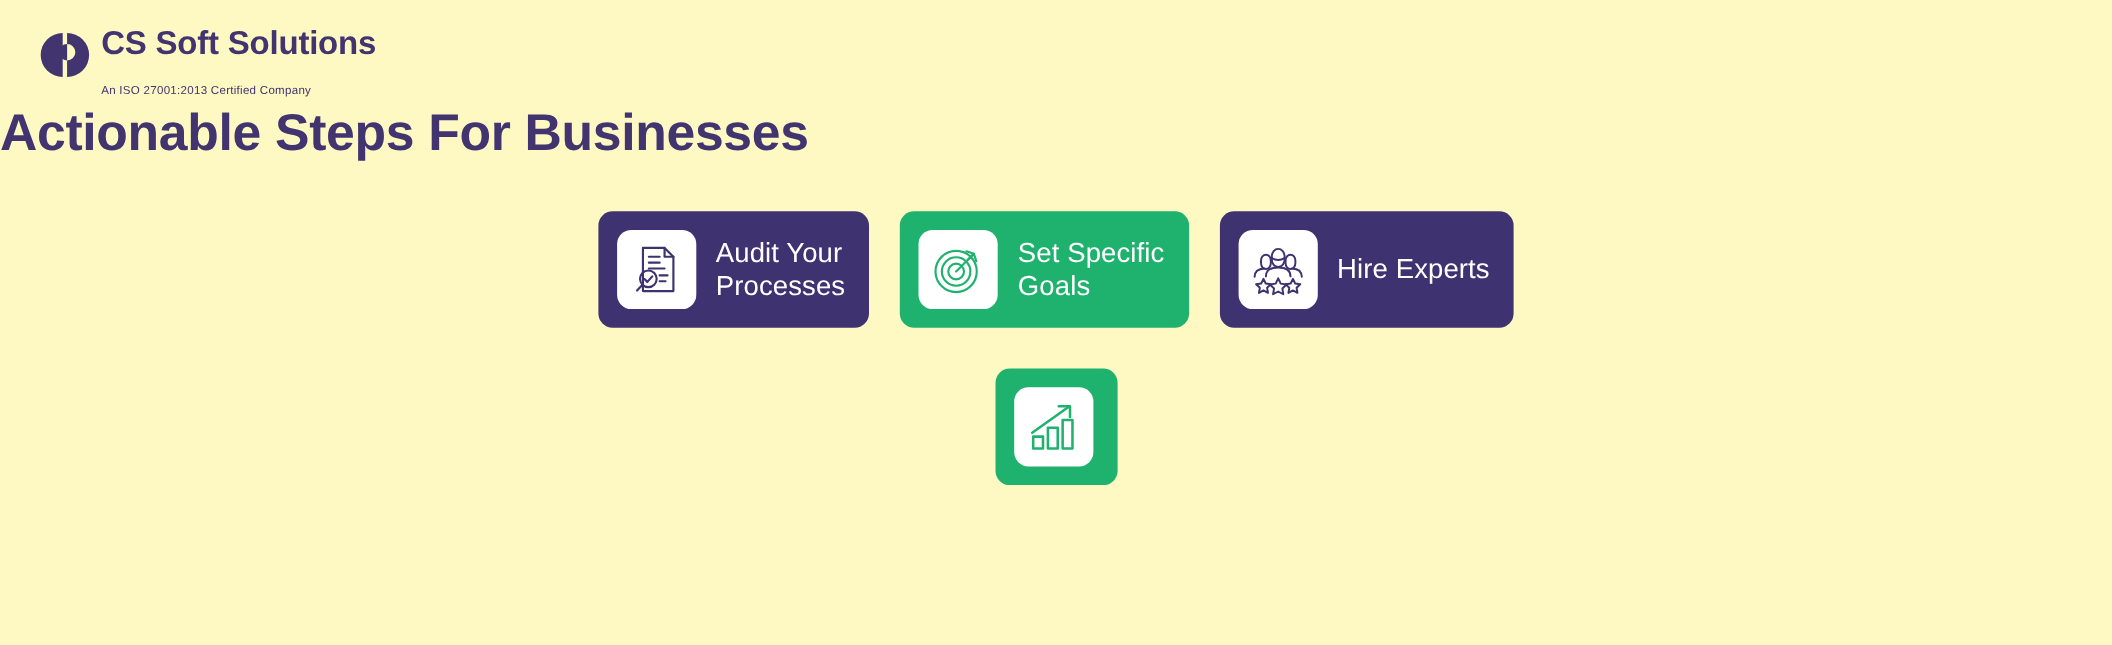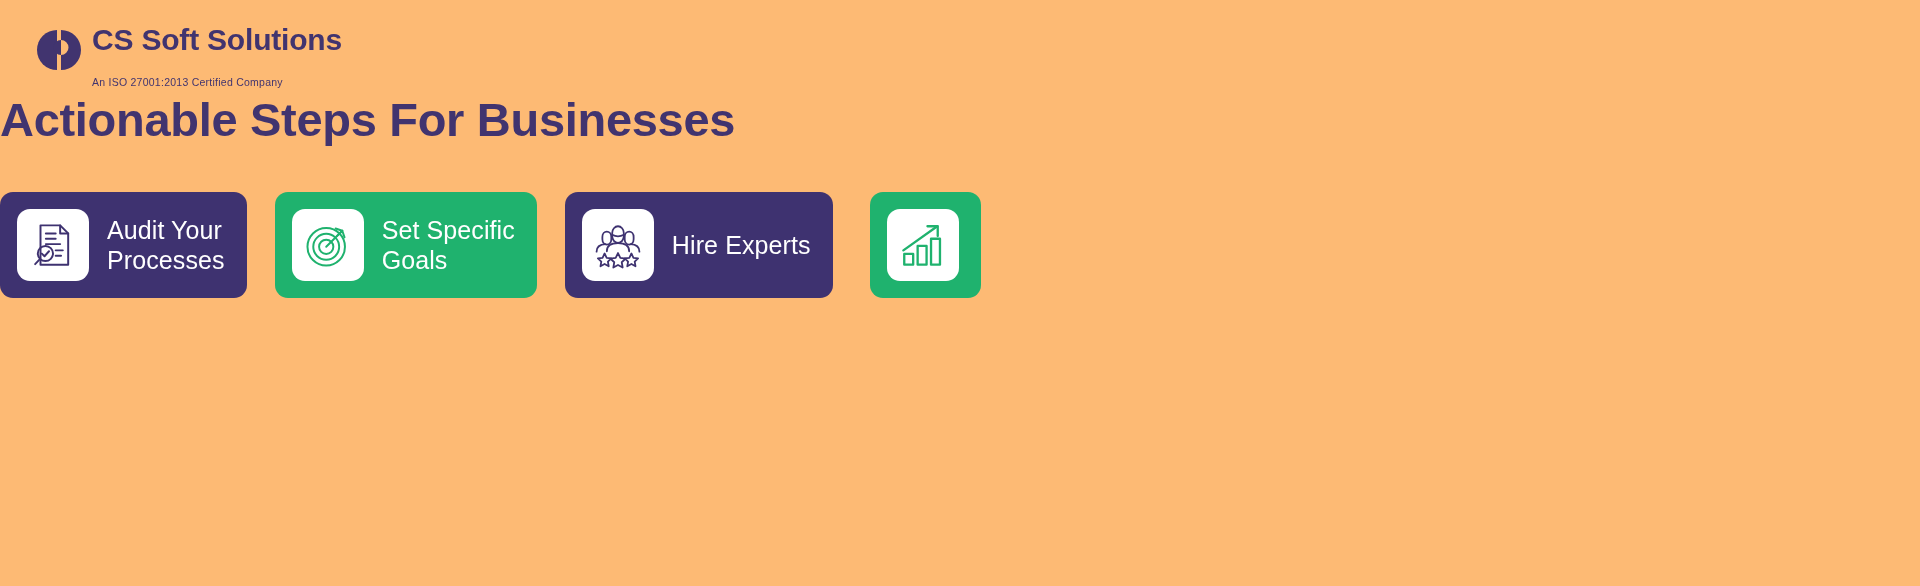--- a/index.html
+++ b/index.html
@@ -9,21 +9,21 @@
     height: 586px;
     background: #ffffff;
     font-family: "Liberation Sans", sans-serif;
     overflow: hidden;
   }
 
   .page {
     position: relative;
     width: 1920px;
     height: 586px;
-    background: #fdba74;
+    background: #fef9c3;
   }
 
   
   .logo {
     position: absolute;
     left: 34px;
     top: 24px;
     display: flex;
     align-items: flex-start;
     gap: 10px;
@@ -71,20 +71,21 @@
     line-height: 1.18;
   }
 
   
   .cards {
     position: absolute;
     left: 0;
     right: 0;
     top: 192px;
     display: flex;
+    flex-direction: column;
     align-items: center;
     gap: 37px;
   }
   .card-row {
     display: flex;
     justify-content: center;
     align-items: flex-start;
     gap: 28px;
   }
 

